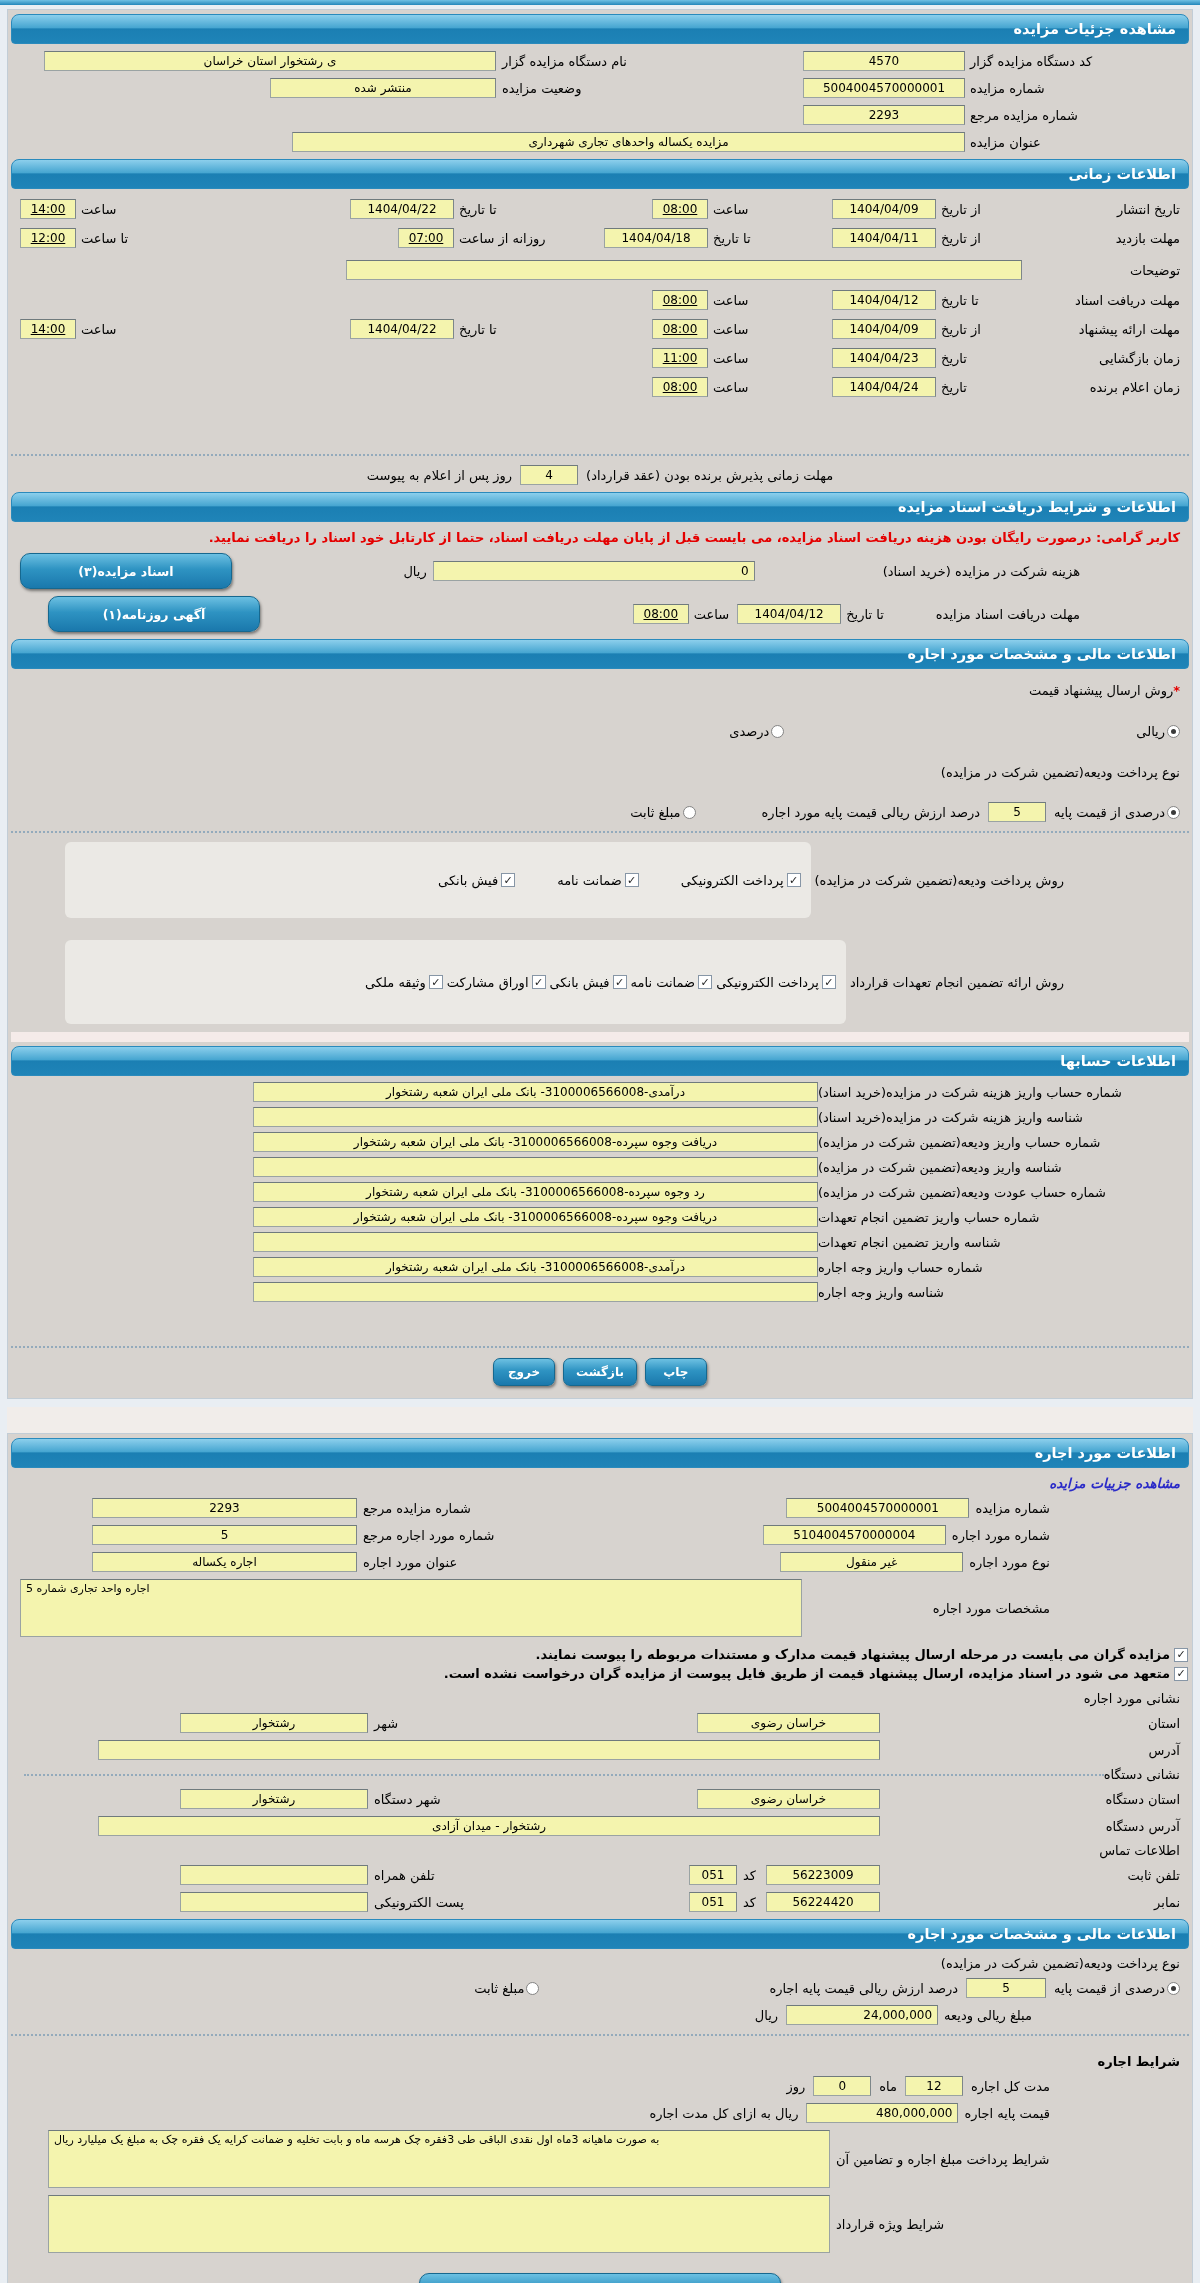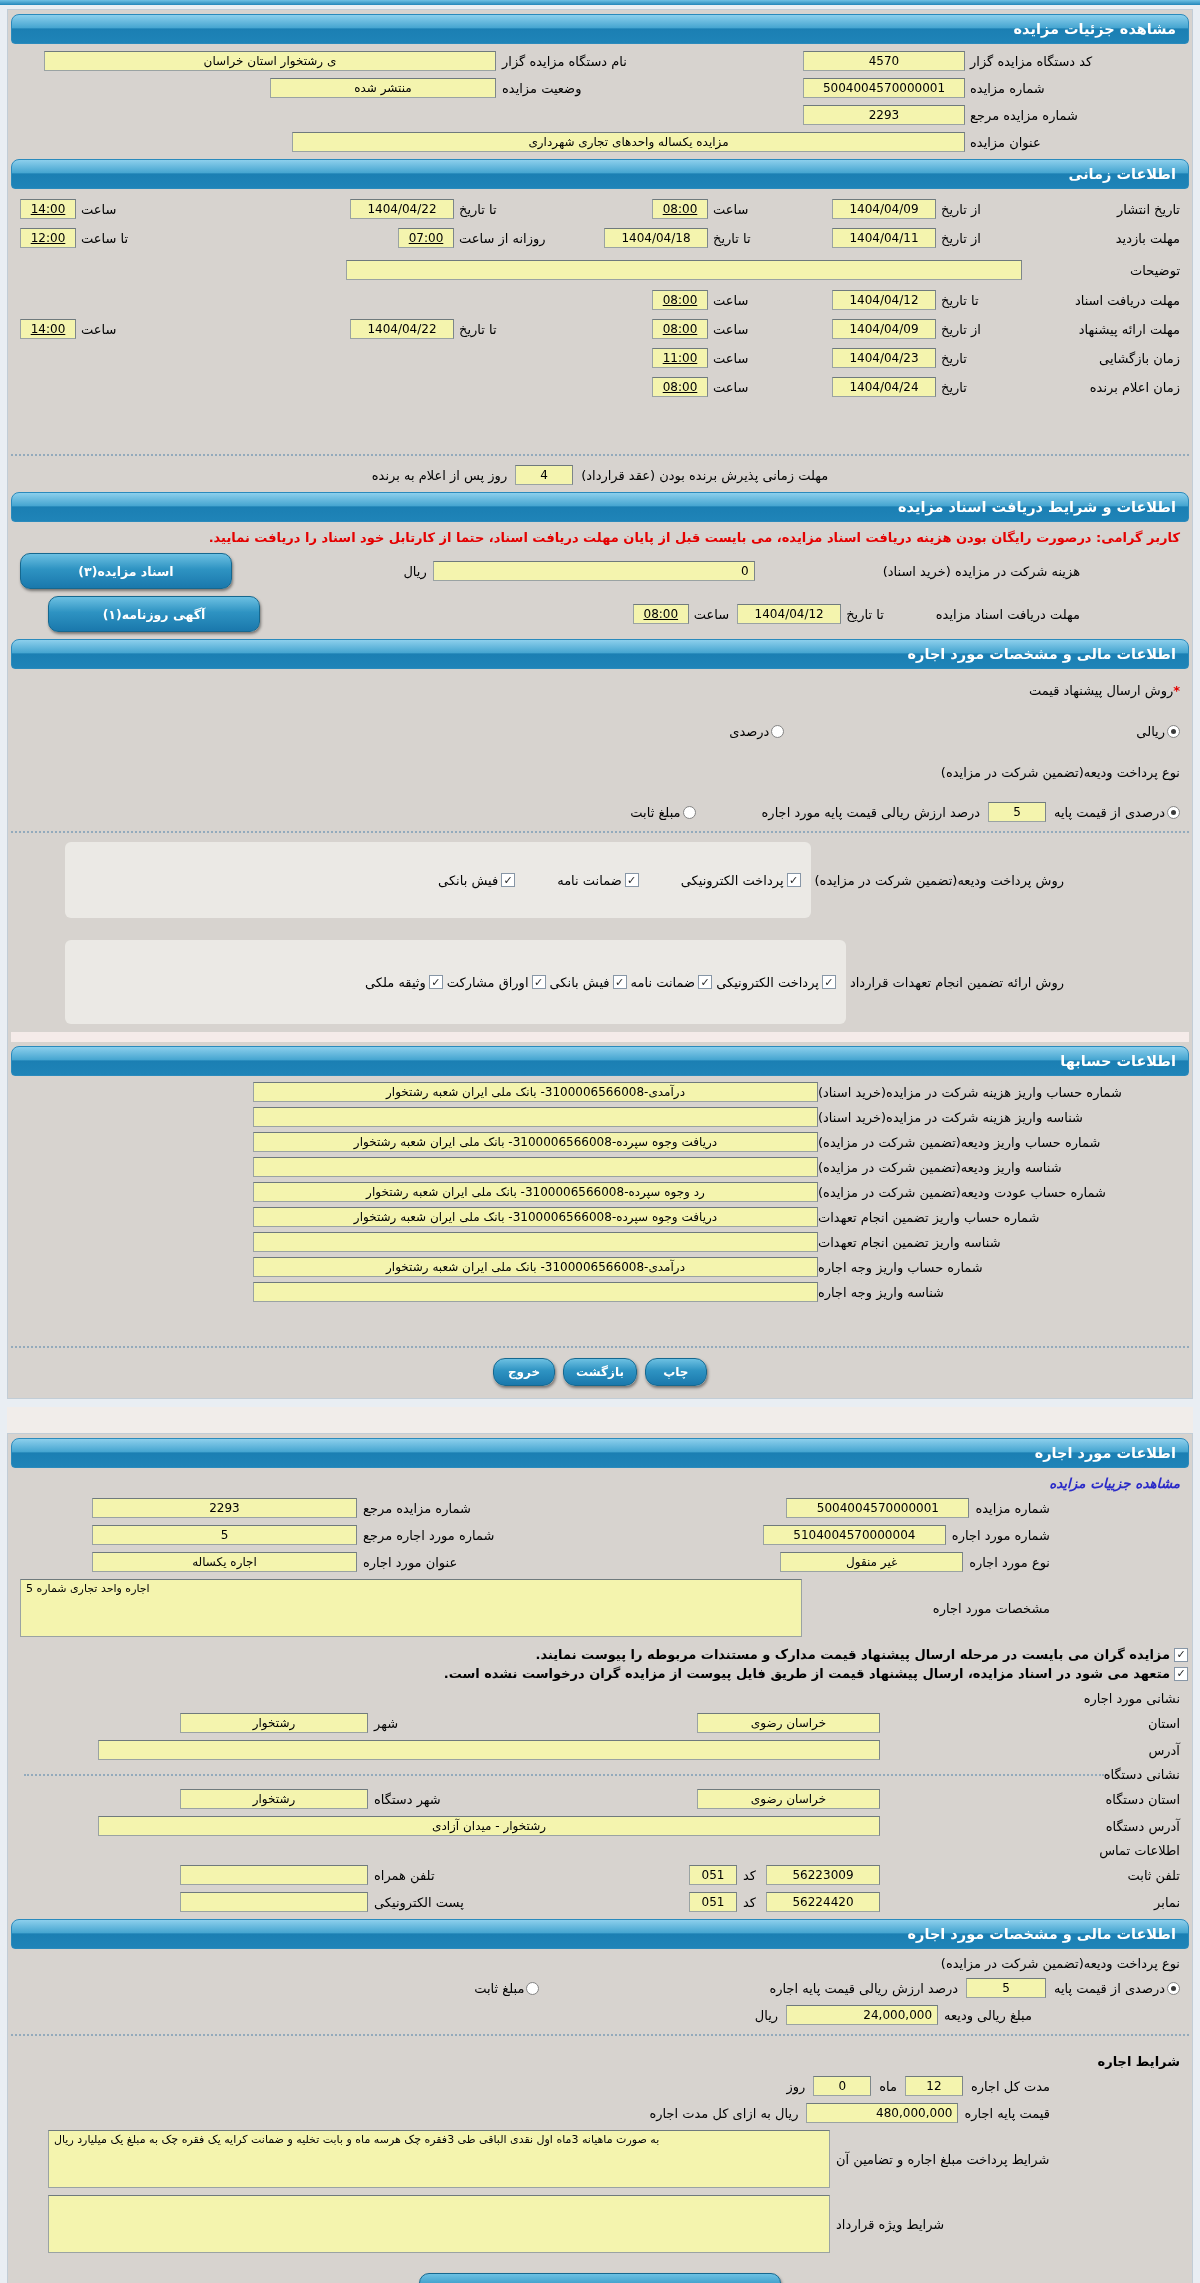--- a/index.html
+++ b/index.html
@@ -37,21 +37,21 @@
   }
   .fld.ltr { direction:ltr; }
   .fld.mny { direction:ltr; text-align:right; padding:0 5px; }
   .ta {
     background:#f4f4ae; border:1px solid #9aa3a3; border-top-color:#6f7a7d;
     height:58px; padding:2px 5px; font-size:11px; text-align:left; overflow:hidden; flex:0 0 auto;
   }
 
   .btn {
     background:linear-gradient(#6cc0e2,#2e93c2 45%,#1a78ac);
-    border:1px solid #16688f; border-radius:12px;
+    border:1px solid #16688f; border-radius:7px;
     color:#fff; font-weight:bold; font-size:12px; font-family:inherit;
     height:28px; min-width:62px; padding:0 12px;
     box-shadow:1px 2px 3px rgba(0,0,0,.45); cursor:pointer;
   }
   .btn.big { height:36px; min-width:212px; border-radius:10px; font-size:12.5px; }
   .btn.attach { height:34px; min-width:335px; border-radius:10px; font-size:12.5px; }
   .btn-row { display:flex; justify-content:center; gap:8px; margin:10px 0 6px; }
 
   .cb {
     width:14px; height:14px; background:#fff; border:1px solid #8796a6;
@@ -249,21 +249,21 @@
     <span class="tc"></span>
       <span class="tc"></span>
   </div>
 
   <div style="height:36px;"></div>
   <div class="dotline"></div>
 
   <div class="row" style="justify-content:center;">
     <span class="lbl">مهلت زمانی پذیرش برنده بودن (عقد قرارداد)</span>
     <span class="fld w58" style="margin:0 8px;">4</span>
-    <span class="lbl">روز پس از اعلام به برنده</span>
+    <span class="lbl">روز پس از اعلام به پیوست</span>
   </div>
 
   <div class="hdr">
     <span>اطلاعات و شرایط دریافت اسناد مزایده</span>
   </div>
 
   <div class="notice">کاربر گرامی: درصورت رایگان بودن هزینه دریافت اسناد مزایده، می بایست قبل از پایان مهلت دریافت اسناد، حتما از کارتابل خود اسناد را دریافت نمایید.</div>
 
   <div class="row" style="padding-right:100px;">
     <span class="lbl">هزینه شرکت در مزایده (خرید اسناد)</span>

